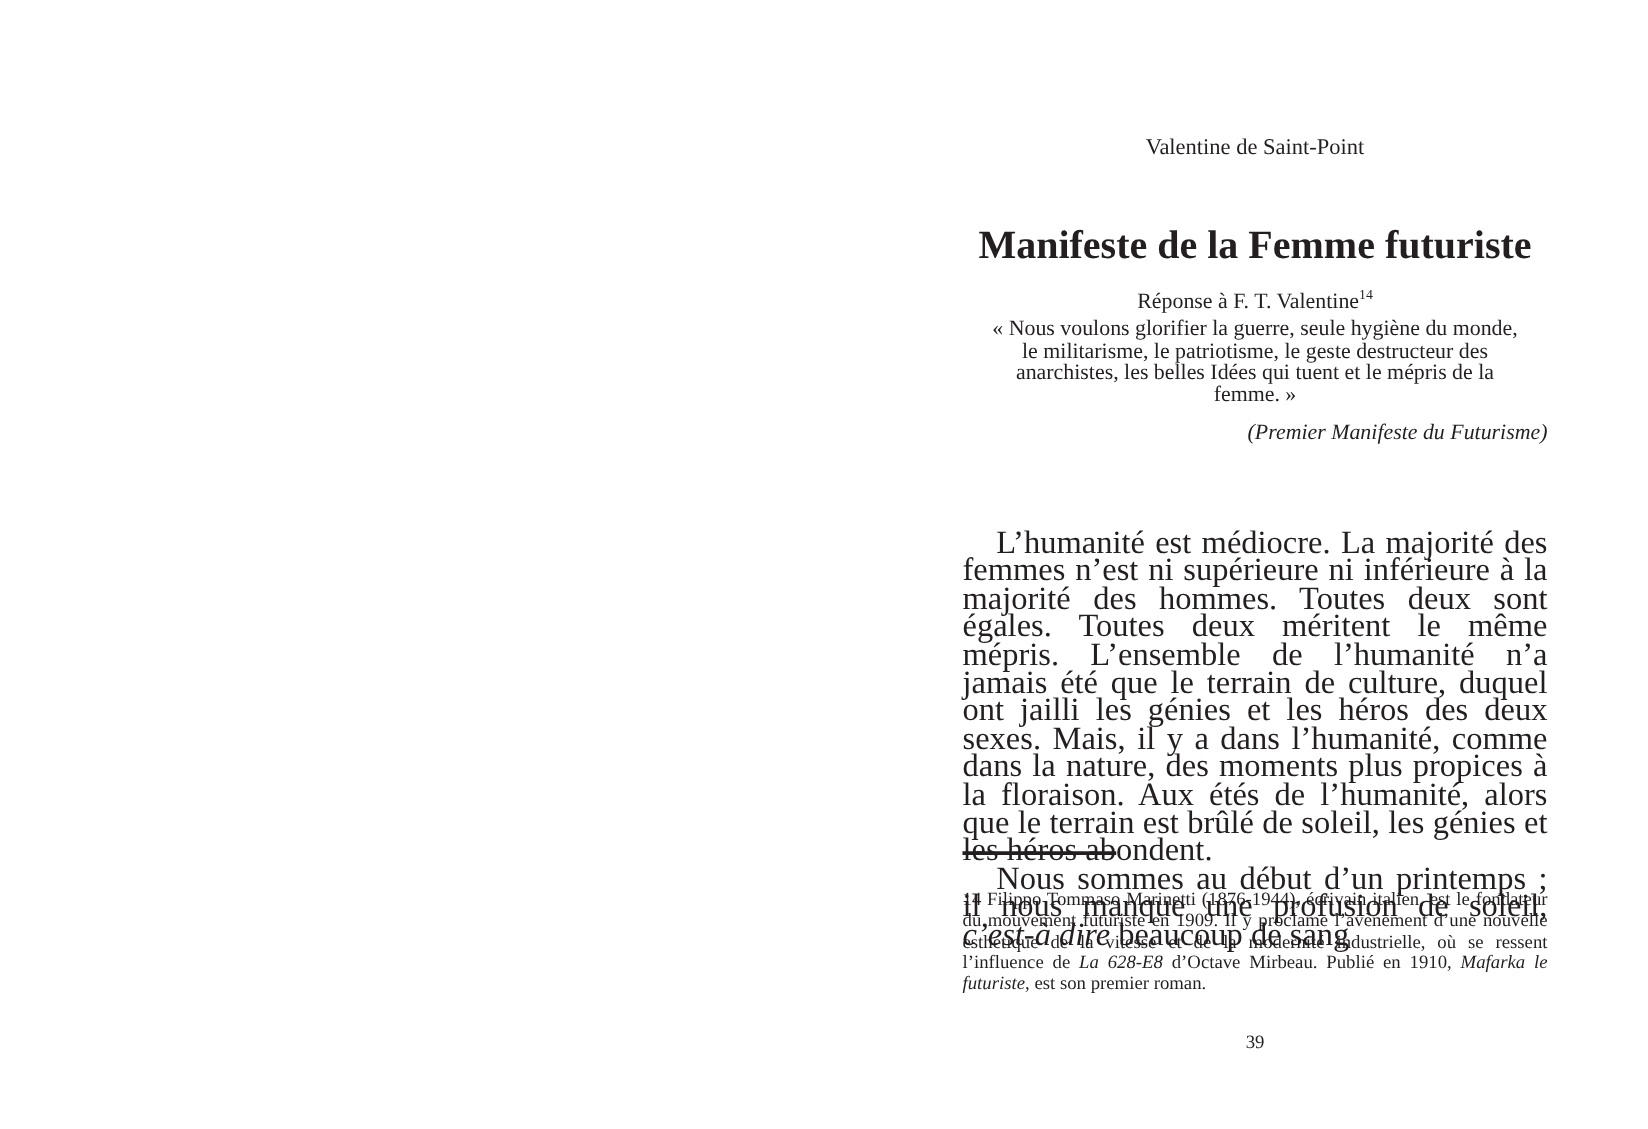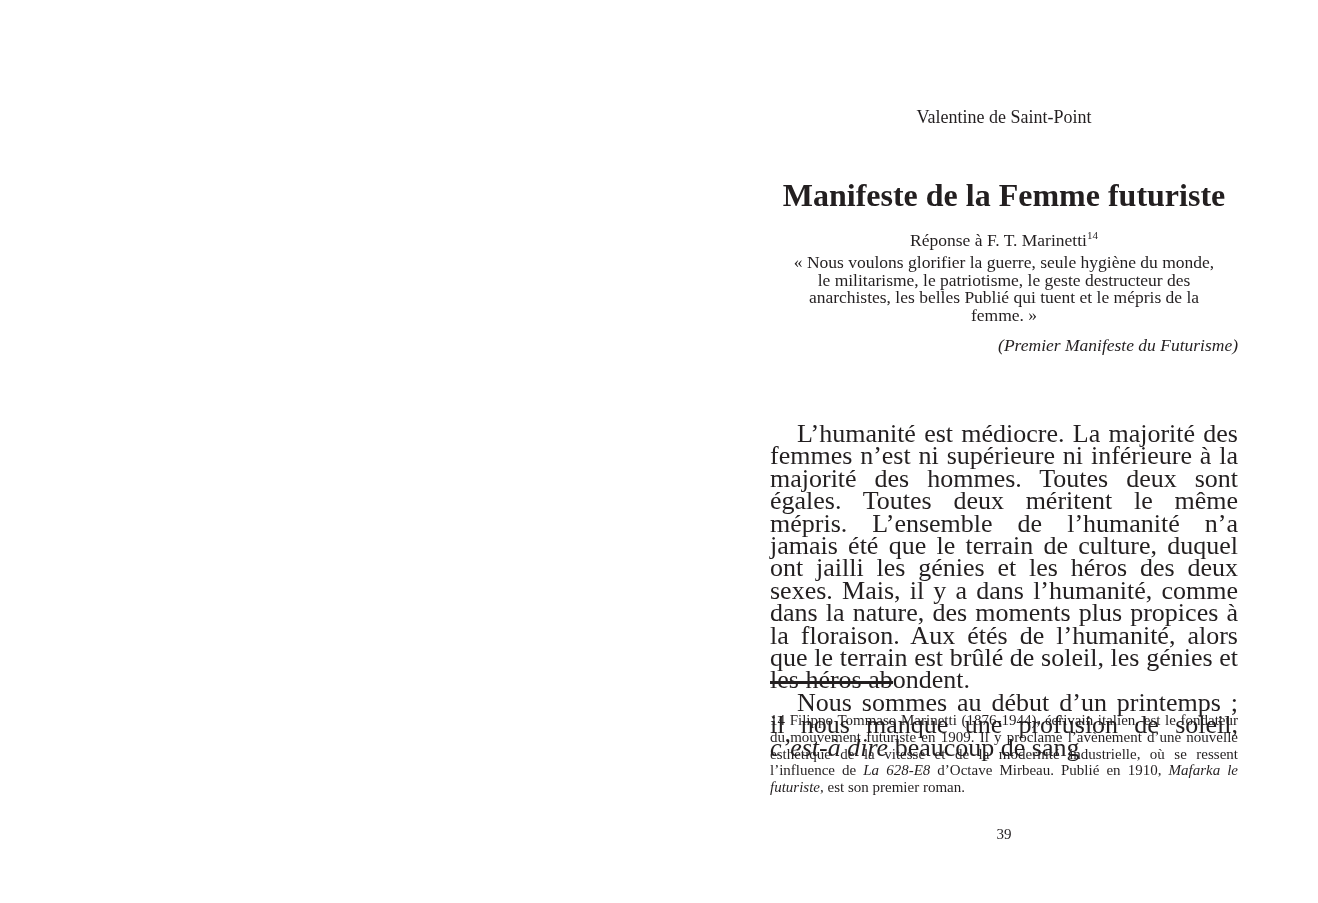--- a/index.html
+++ b/index.html
@@ -92,25 +92,25 @@
 </style>
 </head>
 <body>
 
 <div class="canvas">
 
   <div class="column-block author-line">Valentine de Saint-Point</div>
 
   <h1 class="column-block article-title">Manifeste de la Femme futuriste</h1>
 
-  <div class="column-block epigraph-reference"><span>Réponse à F. T. Marinetti</span><sup>14</sup></div>
+  <div class="column-block epigraph-reference"><span>Réponse à F. T. Valentine</span><sup>14</sup></div>
 
   <div class="column-block epigraph-quote">« Nous voulons glorifier la guerre, seule hygiène du monde,
 le militarisme, le patriotisme, le geste destructeur des
-anarchistes, les belles Publié qui tuent et le mépris de la
+anarchistes, les belles Idées qui tuent et le mépris de la
 femme. »</div>
 
   <div class="column-block epigraph-source">(Premier Manifeste du Futurisme)</div>
 
   <div class="column-block body-text">
     <p>L’humanité est médiocre. La majorité des femmes n’est ni supérieure ni inférieure à la majorité des hommes. Toutes deux sont égales. Toutes deux méritent le même mépris. L’ensemble de l’humanité n’a jamais été que le terrain de culture, duquel ont jailli les génies et les héros des deux sexes. Mais, il y a dans l’humanité, comme dans la nature, des moments plus propices à la floraison. Aux étés de l’humanité, alors que le terrain est brûlé de soleil, les génies et les héros abondent.</p>
     <p><span>Nous sommes au début d’un printemps ; il nous manque une profusion de soleil, </span><span class="italic">c’est-à dire</span><span> beaucoup de sang</span></p>
   </div>
 
   <div class="column-block footnote-rule"></div>

